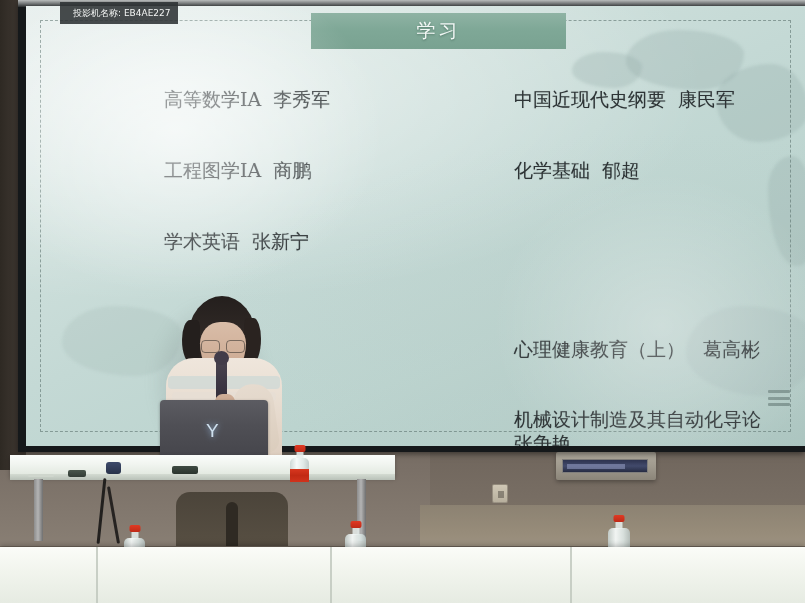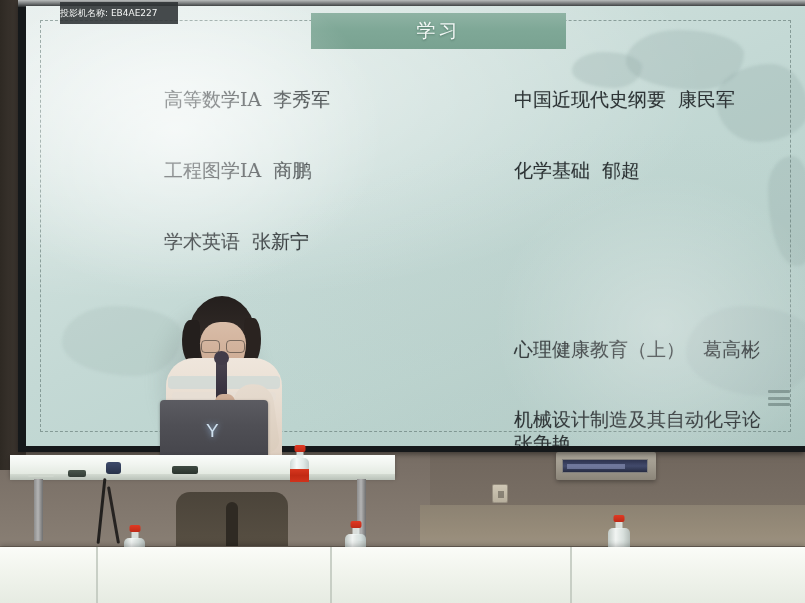--- a/index.html
+++ b/index.html
@@ -290,21 +290,21 @@
   }
   .outlet:after {
     content:""; position:absolute; left:5px; top:6px; width:6px; height:7px;
     background:rgba(90,84,74,.55);
   }
 
   
   .osd {
     position:absolute; left:60px; top:2px; width:118px; height:22px;
     background:rgba(46,50,52,.88);
-    display:flex; align-items:center; padding-left:0;
+    display:flex; align-items:center; padding-left:13px;
   }
   .osd-text {
     color:#f4f6f5; font-size:9px; white-space:nowrap;
     font-family:"DejaVu Sans", sans-serif;
   }
 </style>
 </head>
 <body>
 
 <div class="scene">

